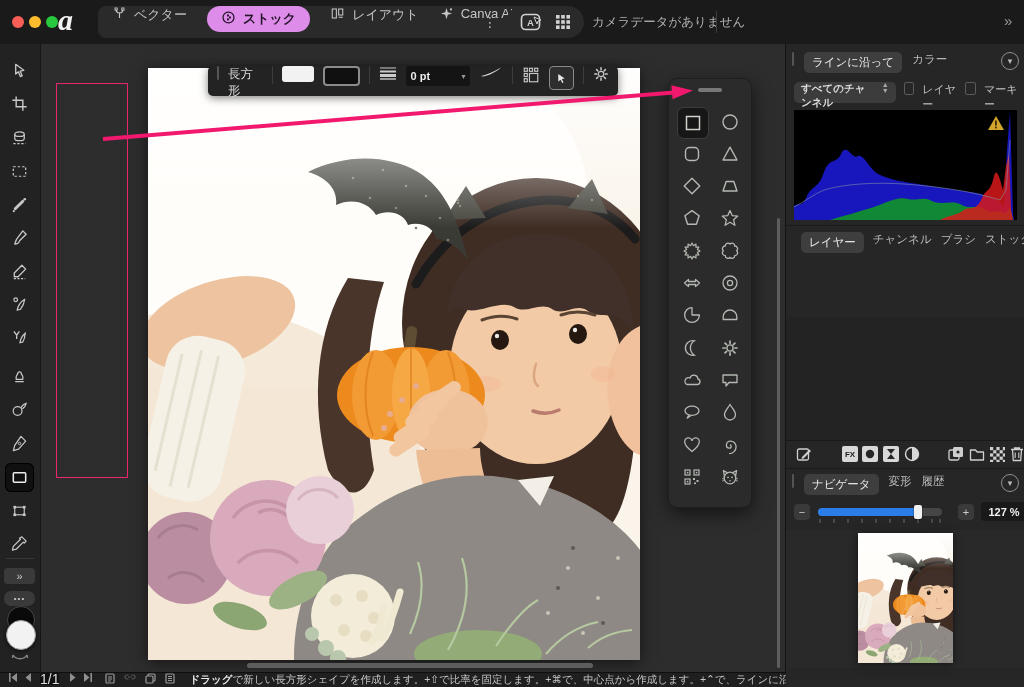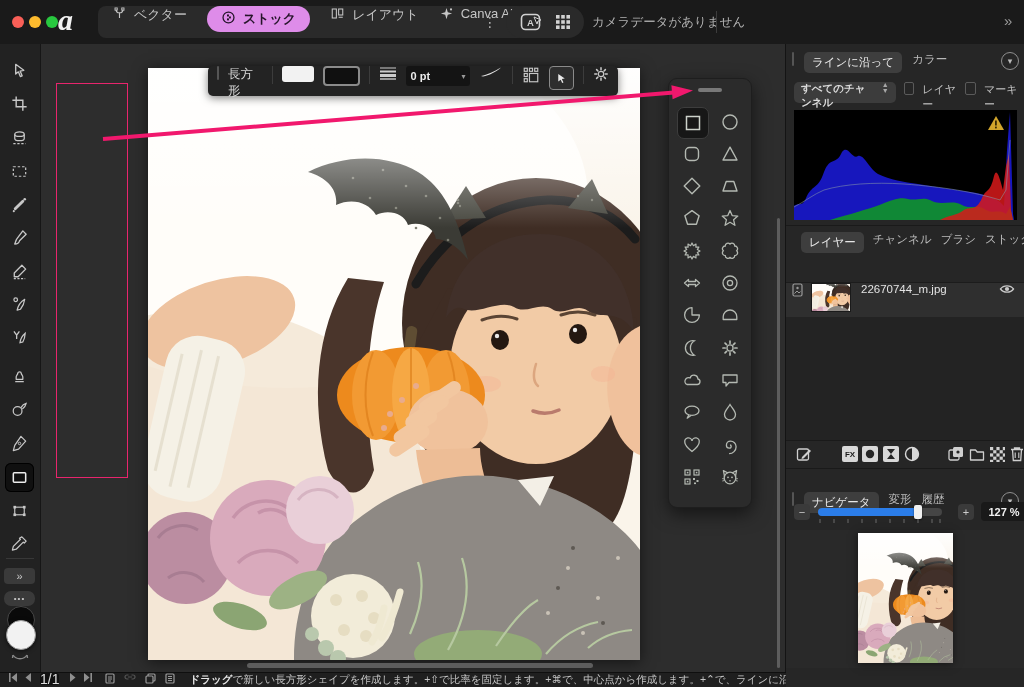--- a/index.html
+++ b/index.html
@@ -630,40 +630,20 @@
     <div class="abs flex" style="left:6px;top:188px;width:227px;height:22px;gap:9px">
       <div class="grip"></div>
       <span class="tab active">レイヤー</span>
       <span class="tab">チャンネル</span>
       <span class="tab">ブラシ</span>
       <span class="tab">ストック</span>
 
     </div>
 
 
-    <div id="layerRow" class="abs flex">
-      <span style="margin-left:6px">
-          <svg width="11" height="14" viewBox="0 0 11 14">
-            <rect x="1" y="1" width="9" height="12" rx="1.5" fill="none" stroke="#9a9a9a" stroke-width="1.2"></rect>
-            <circle cx="5.5" cy="5" r="1.2" fill="#9a9a9a"></circle>
-            <path d="M2.5 10.5 l2.5 -2.5 2 2 1.5 -1.5" stroke="#9a9a9a" stroke-width="1" fill="none"></path>
-          </svg>
-        </span>
-      <span style="margin-left:8px;width:38px;height:27px;overflow:hidden;border:1px solid #1a1a1a">
-          <svg width="38" height="27">
-            <use href="#photo"></use>
-          </svg>
-        </span>
-      <span style="margin-left:10px;color:#e3e3e3;font-size:11.5px">22670744_m.jpg</span>
-      <span style="margin-left:auto;margin-right:10px;color:#c9c9c9">
-          <svg width="16" height="12">
-            <use href="#i-eye"></use>
-          </svg>
-        </span>
-    </div>
     <div class="abs" style="left:0;top:273px;width:239px;height:123px;background:#232323"></div>
 
     <div class="abs" style="left:0;top:396px;width:239px;height:27px;background:#262626;border-top:1px solid #1a1a1a">
       <span class="abs fico" style="left:10px;top:5px">
           <svg width="16" height="16" viewBox="0 0 16 16">
             <rect x="1.5" y="3" width="11" height="11" rx="1.5" fill="none" stroke="currentColor" stroke-width="1.3"></rect>
             <path d="M6 11 L13.5 3.5 L15 5 L7.5 12.5 L5.5 13 Z" fill="currentColor"></path>
           </svg>
         </span>
       <span class="abs ctr" style="left:56px;top:5px;width:16px;height:16px;background:#d8d8d8;border-radius:2px;color:#1c1c1c;font-size:8px;font-weight:bold">FX</span>
@@ -718,21 +698,21 @@
         </span>
       <span class="abs" style="left:224px;top:5px">
           <svg width="14" height="16" viewBox="0 0 14 16">
             <path d="M1 3.5 h12 M4.5 3.5 V2 h5 v1.5 M2.5 3.5 l.8 11 h7.4 l.8 -11" fill="none" stroke="#cfcfcf" stroke-width="1.3"></path>
             <path d="M5.2 6.5 v5.5 M8.8 6.5 v5.5" stroke="#cfcfcf" stroke-width="1.1"></path>
           </svg>
         </span>
     </div>
     <div class="abs" style="left:0;top:424px;width:239px;height:1px;background:#1a1a1a"></div>
 
-    <div class="abs flex" style="left:6px;top:448px;width:227px;height:22px;gap:10px">
+    <div class="abs flex" style="left:6px;top:430px;width:227px;height:22px;gap:10px">
       <div class="grip"></div>
       <span class="tab active">ナビゲータ</span>
       <span class="tab">変形</span>
       <span class="tab">履歴</span>
       <span class="chevCirc ctr" style="margin-left:auto">▾</span>
     </div>
 
     <div class="abs" style="left:0;top:456px;width:239px;height:30px">
       <span class="abs ctr" style="left:8px;top:4px;width:16px;height:16px;background:#3a3a3a;border-radius:4px;color:#cdcdcd;font-size:11px">−</span>
       <div class="abs" style="left:32px;top:8px;width:124px;height:8px;background:#454545;border-radius:4px">

